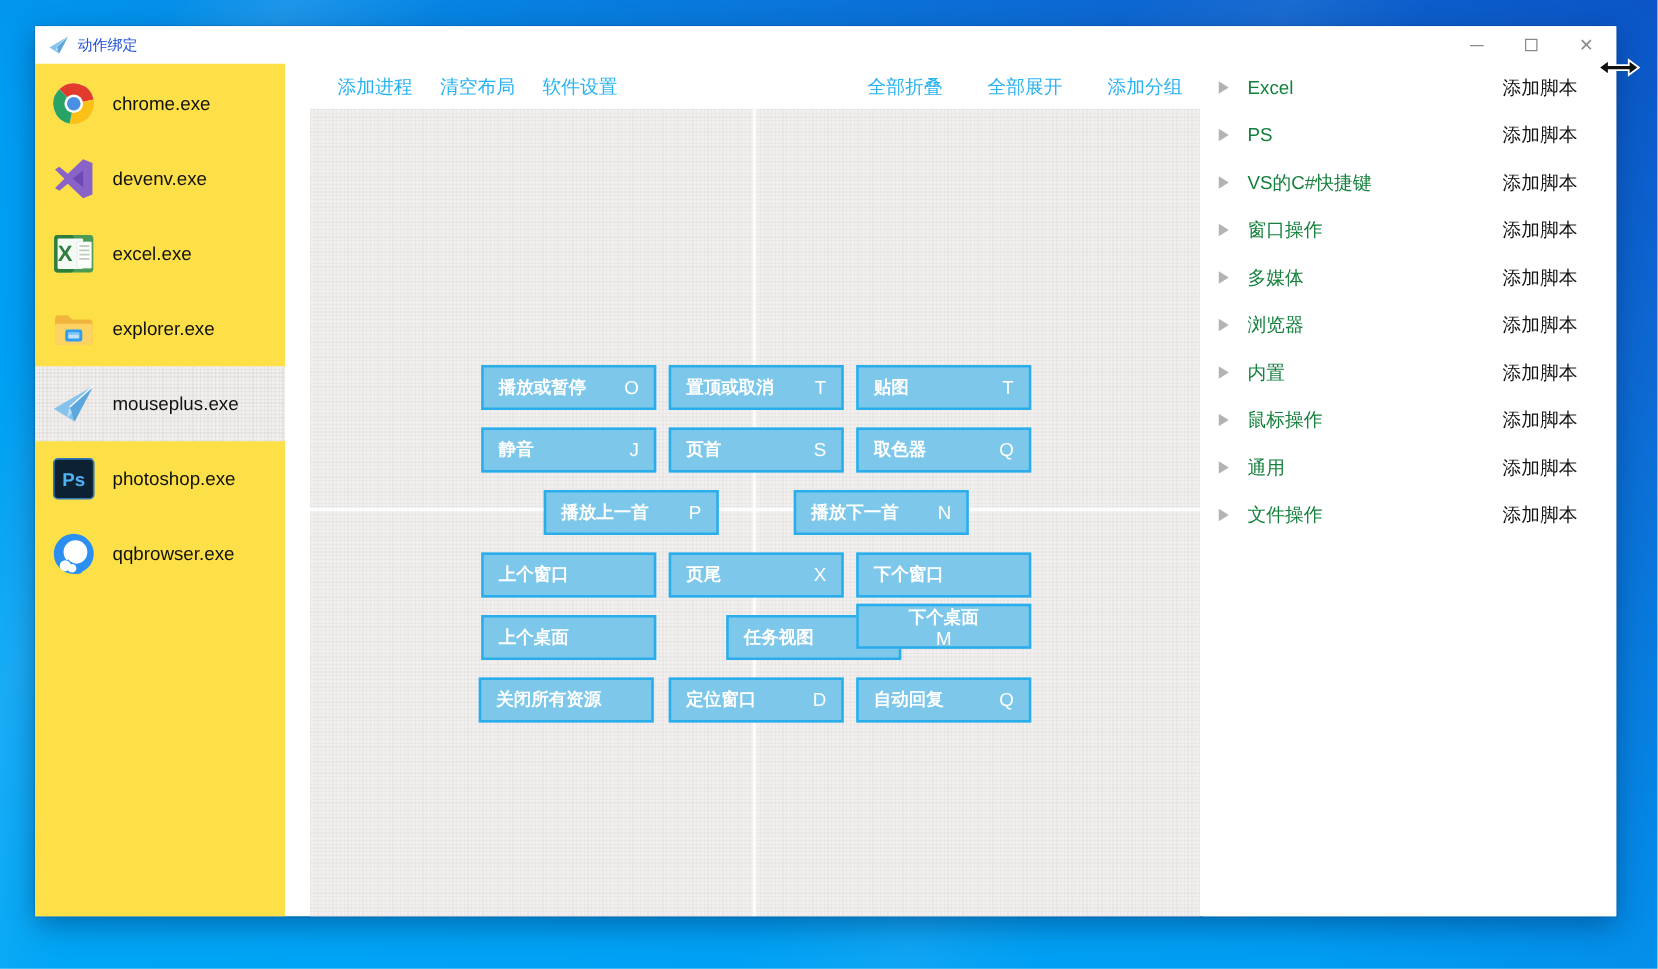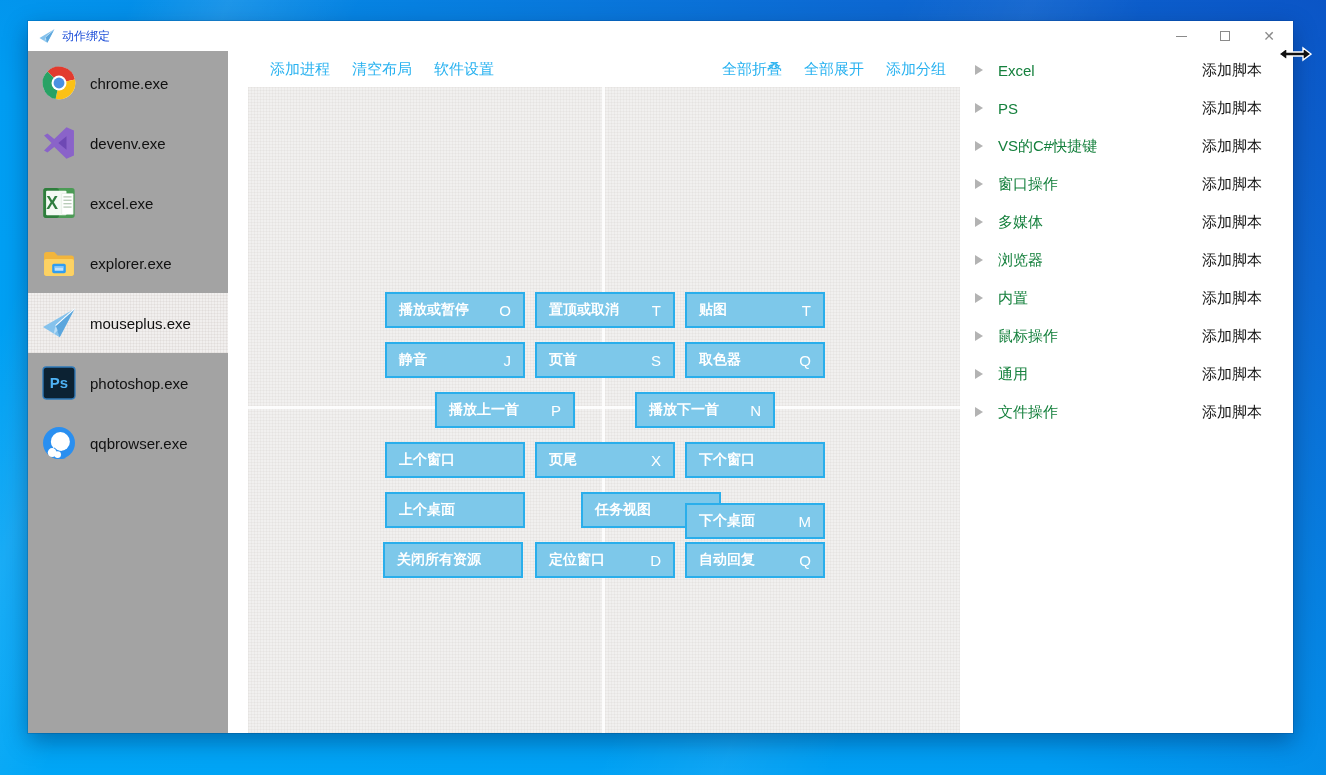--- a/index.html
+++ b/index.html
@@ -22,35 +22,35 @@
   .titlebar .title { position:absolute; left:34px; top:0; line-height:30px;
     font-size:12px; color:#1d4ed8; }
   .win-controls { position:absolute; right:2px; top:0; height:30px; display:flex; }
   .win-btn { width:44px; height:30px; display:flex; align-items:center; justify-content:center;
     color:#8a8a8a; font-size:13px; cursor:default; }
   .win-btn.min span { display:block; width:11px; height:1px; background:#8a8a8a; }
   .win-btn.max span { display:block; width:10px; height:10px; border:1px solid #8a8a8a; }
   .win-btn.close { font-size:14px; }
 
   
-  .sidebar { position:absolute; left:0; top:30px; width:200px; bottom:0; background:#a3a3a3; }
+  .sidebar { position:absolute; left:0; top:30px; width:200px; bottom:0; background:#fde047; }
   .sb-list { position:absolute; top:2px; left:0; right:0; }
   .sb-item { height:60px; display:flex; align-items:center; padding-left:14px; }
   .sb-item.selected { background-color:#f1efee;
     background-image:
       repeating-linear-gradient(0deg, rgba(180,170,165,.14) 0 1px, transparent 1px 3px),
       repeating-linear-gradient(90deg, rgba(180,170,165,.14) 0 1px, transparent 1px 3px); }
   .app-icon { width:34px; height:34px; flex:none; }
   .sb-label { margin-left:14px; font-size:15px; color:#111; }
 
   
   .toolbar { position:absolute; left:220px; top:30px; width:712px; height:36px; background:#fff;
     display:flex; align-items:center; padding:0 14px 0 22px; }
   .tb-left { display:flex; gap:22px; }
-  .tb-right { display:flex; gap:22px; margin-left:auto; }
+  .tb-right { display:flex; gap:36px; margin-left:auto; }
   .tb-link { font-size:15px; color:var(--accent,#29b2f0); cursor:pointer; white-space:nowrap; }
 
   
   .canvas { position:absolute; left:220px; top:66px; width:712px; bottom:0; overflow:hidden;
     background-color:var(--canvas-bg,#f1f0ef);
     background-image:
       repeating-linear-gradient(0deg, rgba(190,183,178,.12) 0 1px, transparent 1px 3px),
       repeating-linear-gradient(90deg, rgba(190,183,178,.12) 0 1px, transparent 1px 3px); }
   .vline { position:absolute; left:354px; top:0; bottom:0; width:3px; background:rgba(255,255,255,.85); }
   .hline { position:absolute; top:319px; left:0; right:0; height:3px; background:rgba(255,255,255,.85); }
@@ -263,21 +263,21 @@
             <span class="key"></span>
           </div>
           <div class="action-btn" style="top: 405px; left: 137px;">
             <span class="lbl">上个桌面</span>
             <span class="key"></span>
           </div>
           <div class="action-btn" style="top: 405px; left: 287px; margin-left: 46px;">
             <span class="lbl">任务视图</span>
             <span class="key">A</span>
           </div>
-          <div class="action-btn" style="top: 416px; left: 437px;">
+          <div class="action-btn" style="top: 396px; left: 437px; flex-direction: column;">
             <span class="lbl">下个桌面</span>
             <span class="key">M</span>
           </div>
           <div class="action-btn" style="top: 455px; left: 135px;">
             <span class="lbl">关闭所有资源</span>
             <span class="key"></span>
           </div>
           <div class="action-btn" style="top: 455px; left: 287px;">
             <span class="lbl">定位窗口</span>
             <span class="key">D</span>

